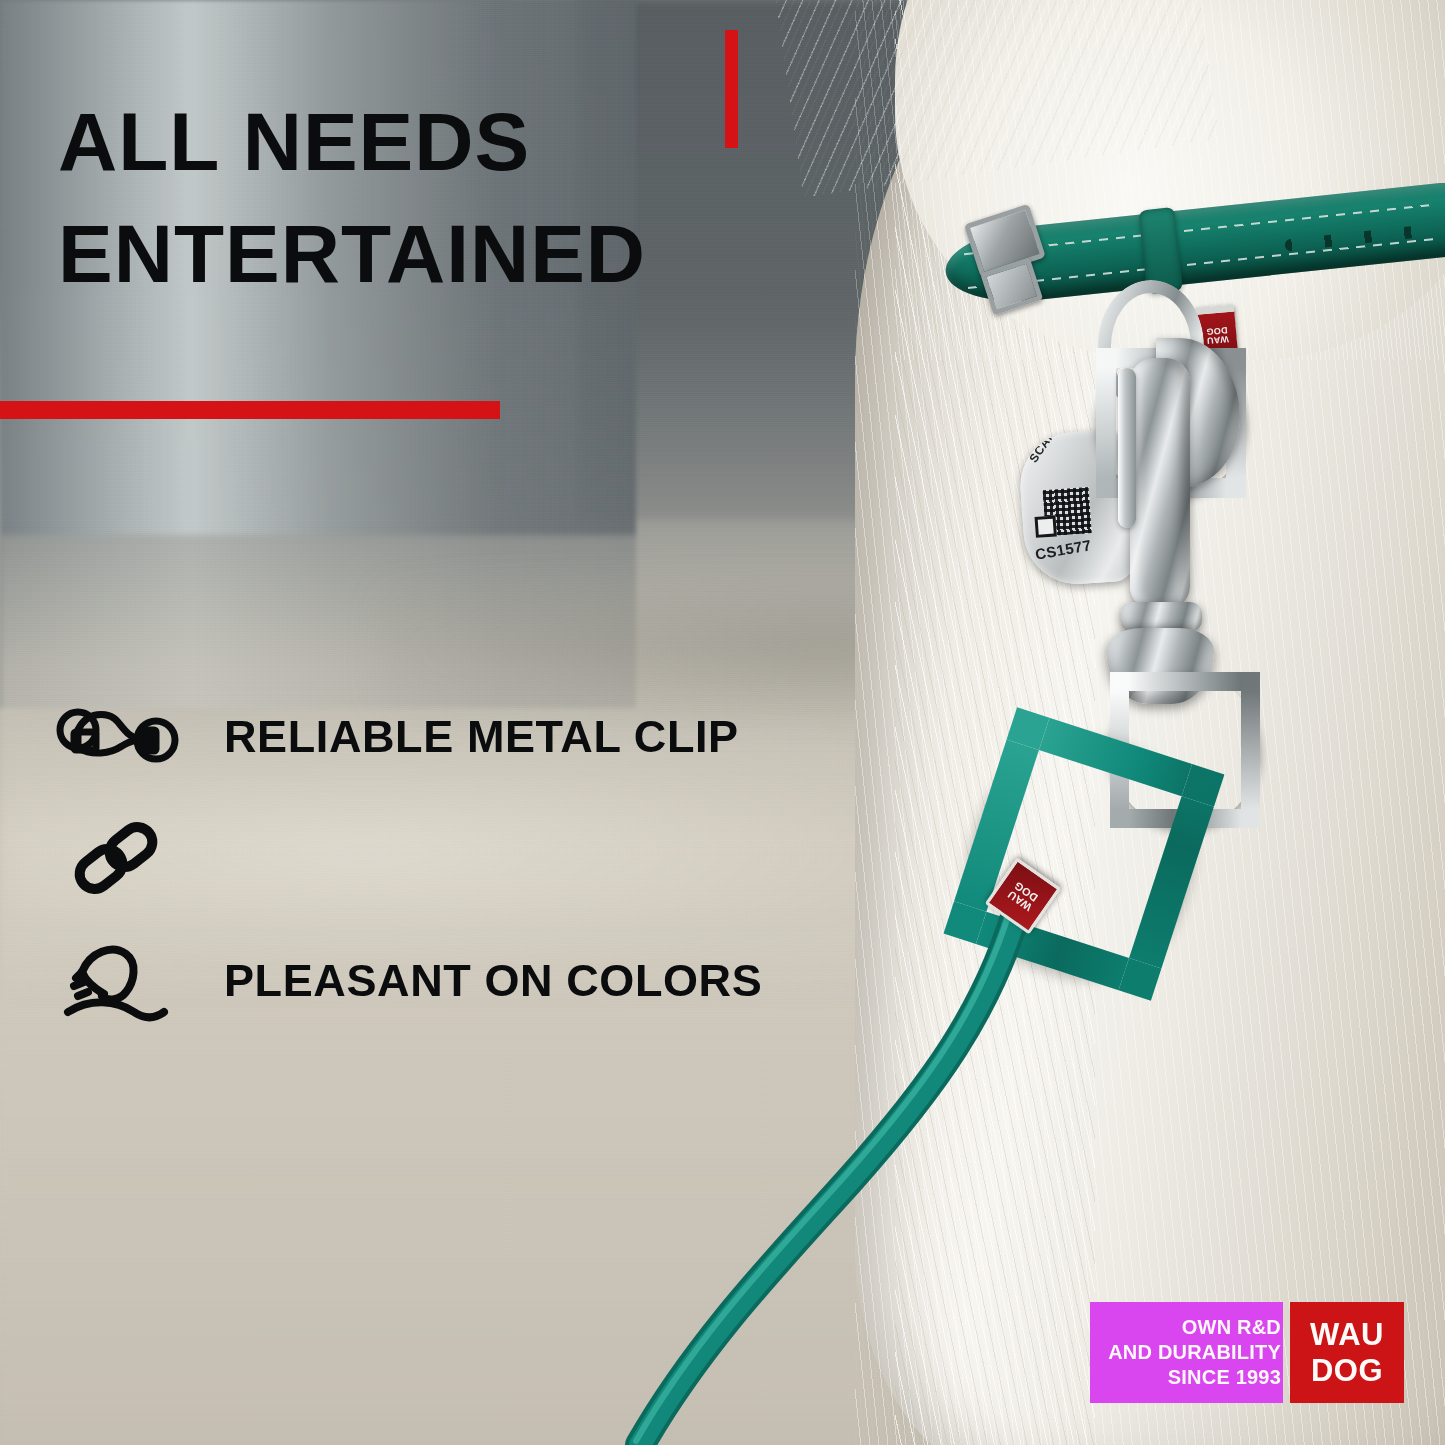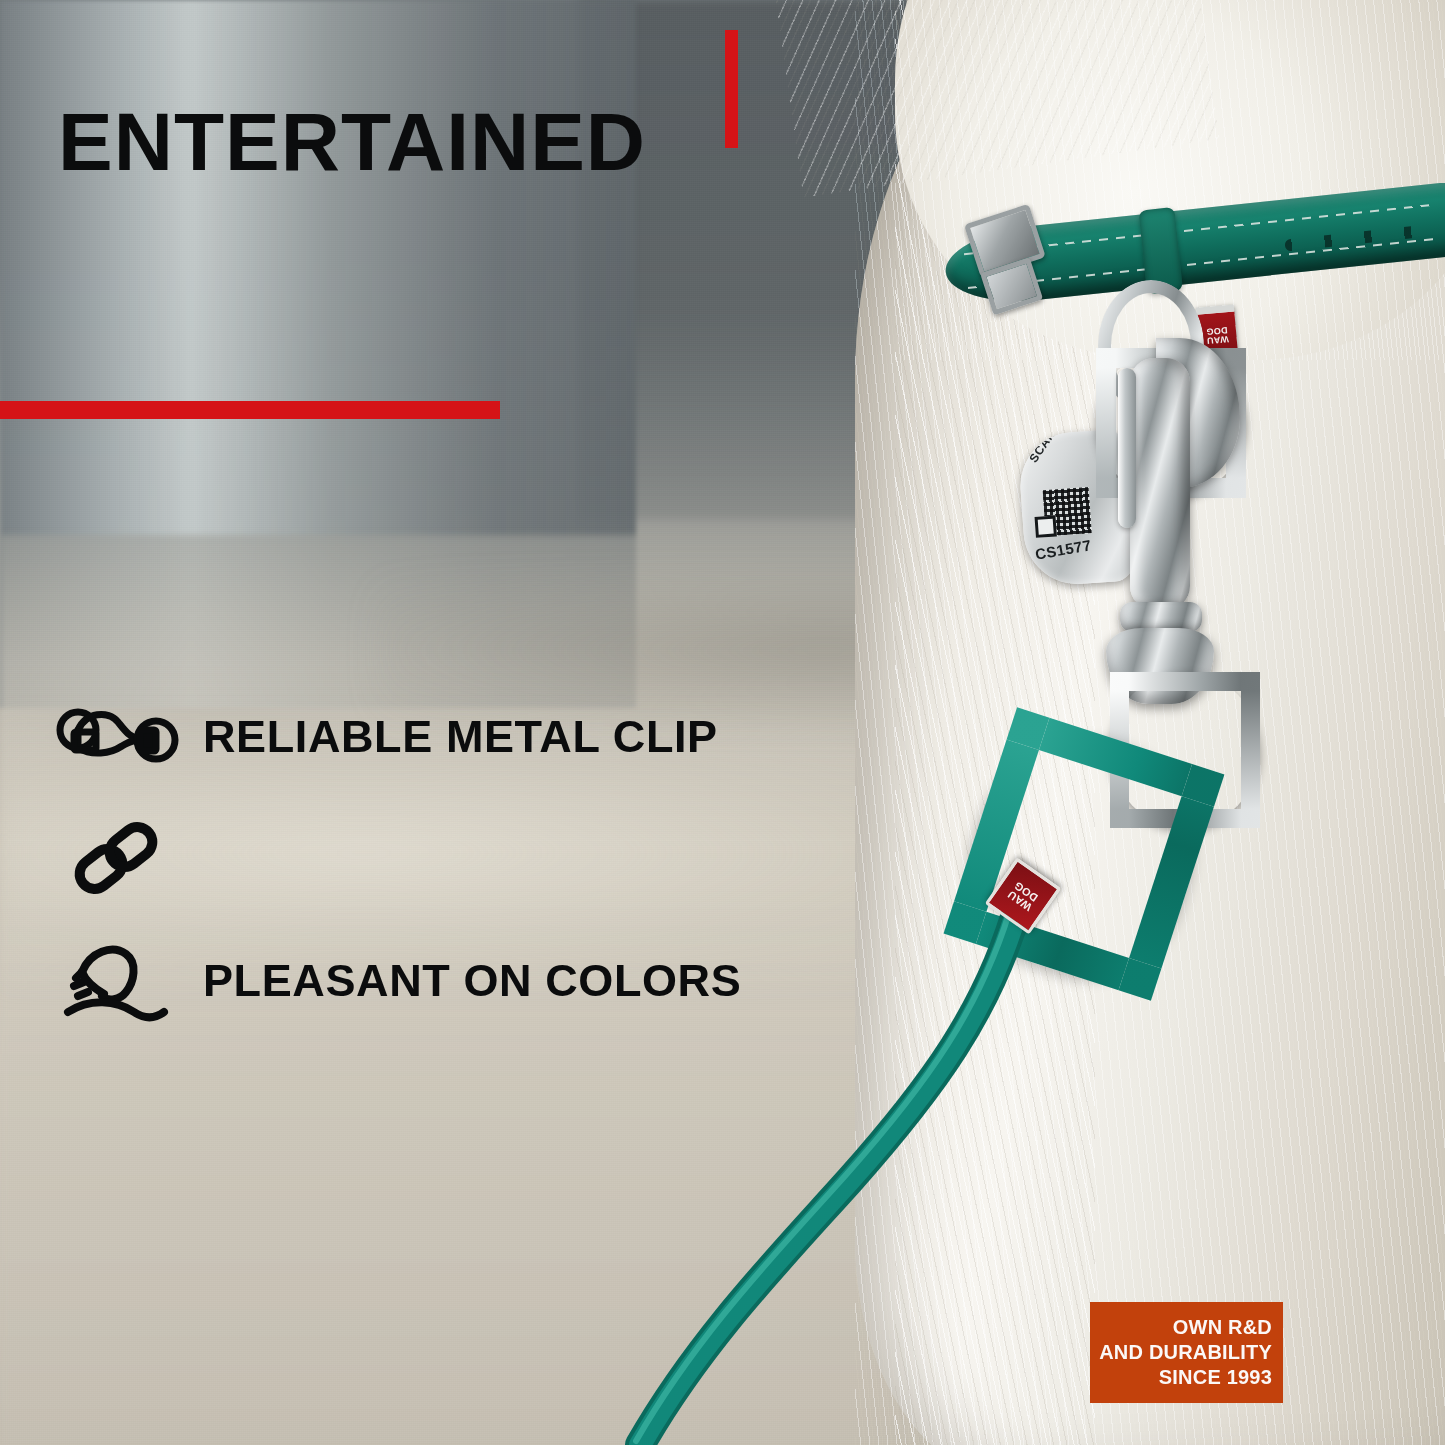--- a/index.html
+++ b/index.html
@@ -451,21 +451,21 @@
   
   .features {
     position: absolute;
     left: 50px; top: 676px;
     width: 840px;
   }
   .feature-row {
     display: flex;
     align-items: center;
     height: 122px;
-    gap: 21px;
+    gap: 42px;
   }
   .feature-icon {
     width: 132px;
     min-width: 132px;
     height: 100px;
     display: flex;
     align-items: center;
     justify-content: center;
   }
   .feature-label {
@@ -474,26 +474,26 @@
     letter-spacing: 0.6px;
     color: #0b0c0d;
     white-space: nowrap;
   }
 
   
   .badge-claim {
     position: absolute;
     left: 1090px; top: 1302px;
     width: 193px; height: 101px;
-    background: #c2410c;
+    background: #d946ef;
     display: flex;
     flex-direction: column;
     align-items: flex-end;
     justify-content: center;
-    padding-right: 11px;
+    padding-right: 2px;
     box-sizing: border-box;
   }
   .badge-claim div {
     color: #fbf8f7;
     font-size: 20px;
     font-weight: 700;
     line-height: 25px;
     letter-spacing: 0.2px;
     white-space: nowrap;
   }
@@ -576,20 +576,21 @@
     <path d="M1020 900 C 990 1010, 930 1090, 850 1180 C 780 1258, 700 1340, 640 1445" stroke="#11887a" stroke-width="22" fill="none" stroke-linecap="round"></path>
     <path d="M1014 896 C 984 1006, 925 1086, 845 1176 C 775 1254, 696 1336, 636 1441" stroke="#3bb3a1" stroke-width="6" fill="none" stroke-linecap="round" opacity="0.75"></path>
   </svg>
   <div class="leash-label">
     <span>WAU DOG</span>
   </div>
 
   <div class="rule-vert"></div>
   <div class="rule-horiz"></div>
   <div class="headline">
+    <div class="headline-line">ALL NEEDS</div>
     <div class="headline-line">ENTERTAINED</div>
   </div>
 
   <div class="features">
 
     <div class="feature-row">
       <div class="feature-icon">
         <svg width="128" height="62" viewBox="0 0 128 62" fill="none" stroke="#0b0c0d" stroke-width="7" stroke-linecap="round" stroke-linejoin="round">
           <circle cx="26" cy="24" r="18"></circle>
           <path d="M26 24 C 34 6, 56 4, 66 16 C 74 26, 78 32, 90 34"></path>
@@ -625,14 +626,18 @@
       <div class="feature-label">PLEASANT ON COLORS</div>
     </div>
 
   </div>
 
   <div class="badge-claim">
     <div>OWN R&amp;D</div>
     <div>AND DURABILITY</div>
     <div>SINCE 1993</div>
   </div>
+  <div class="badge-logo">
+    <div>WAU</div>
+    <div>DOG</div>
+  </div>
 
 </div>
 
 </body></html>

